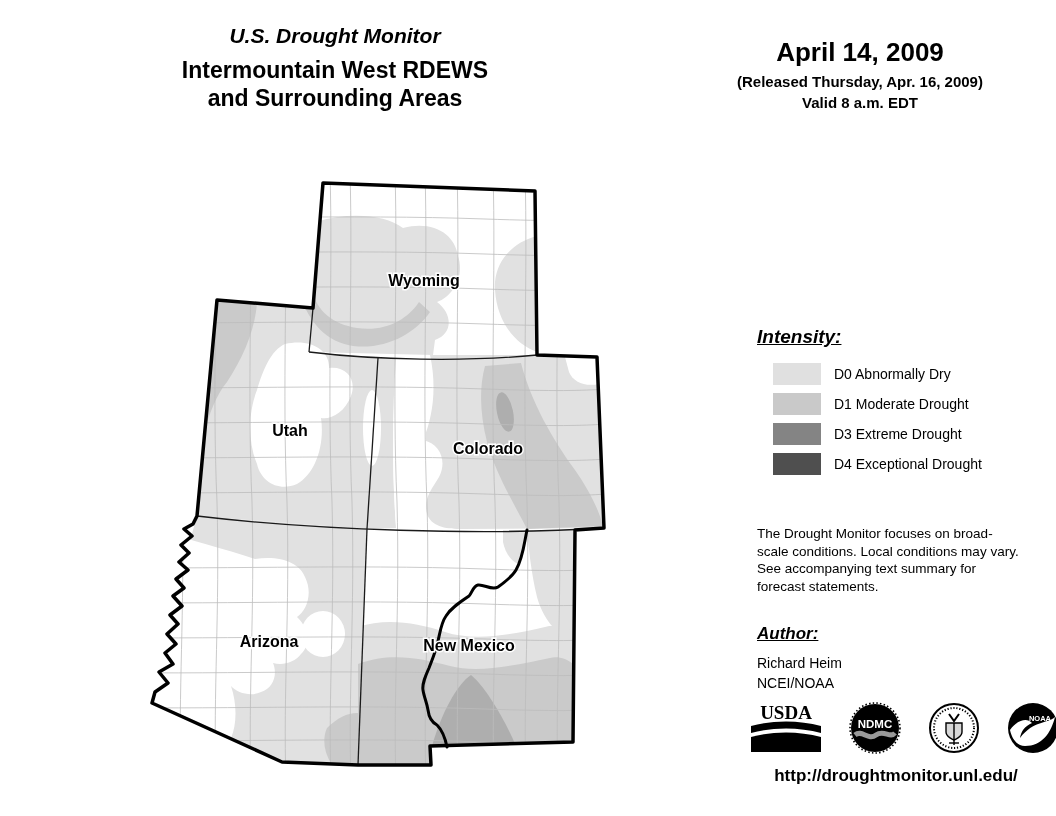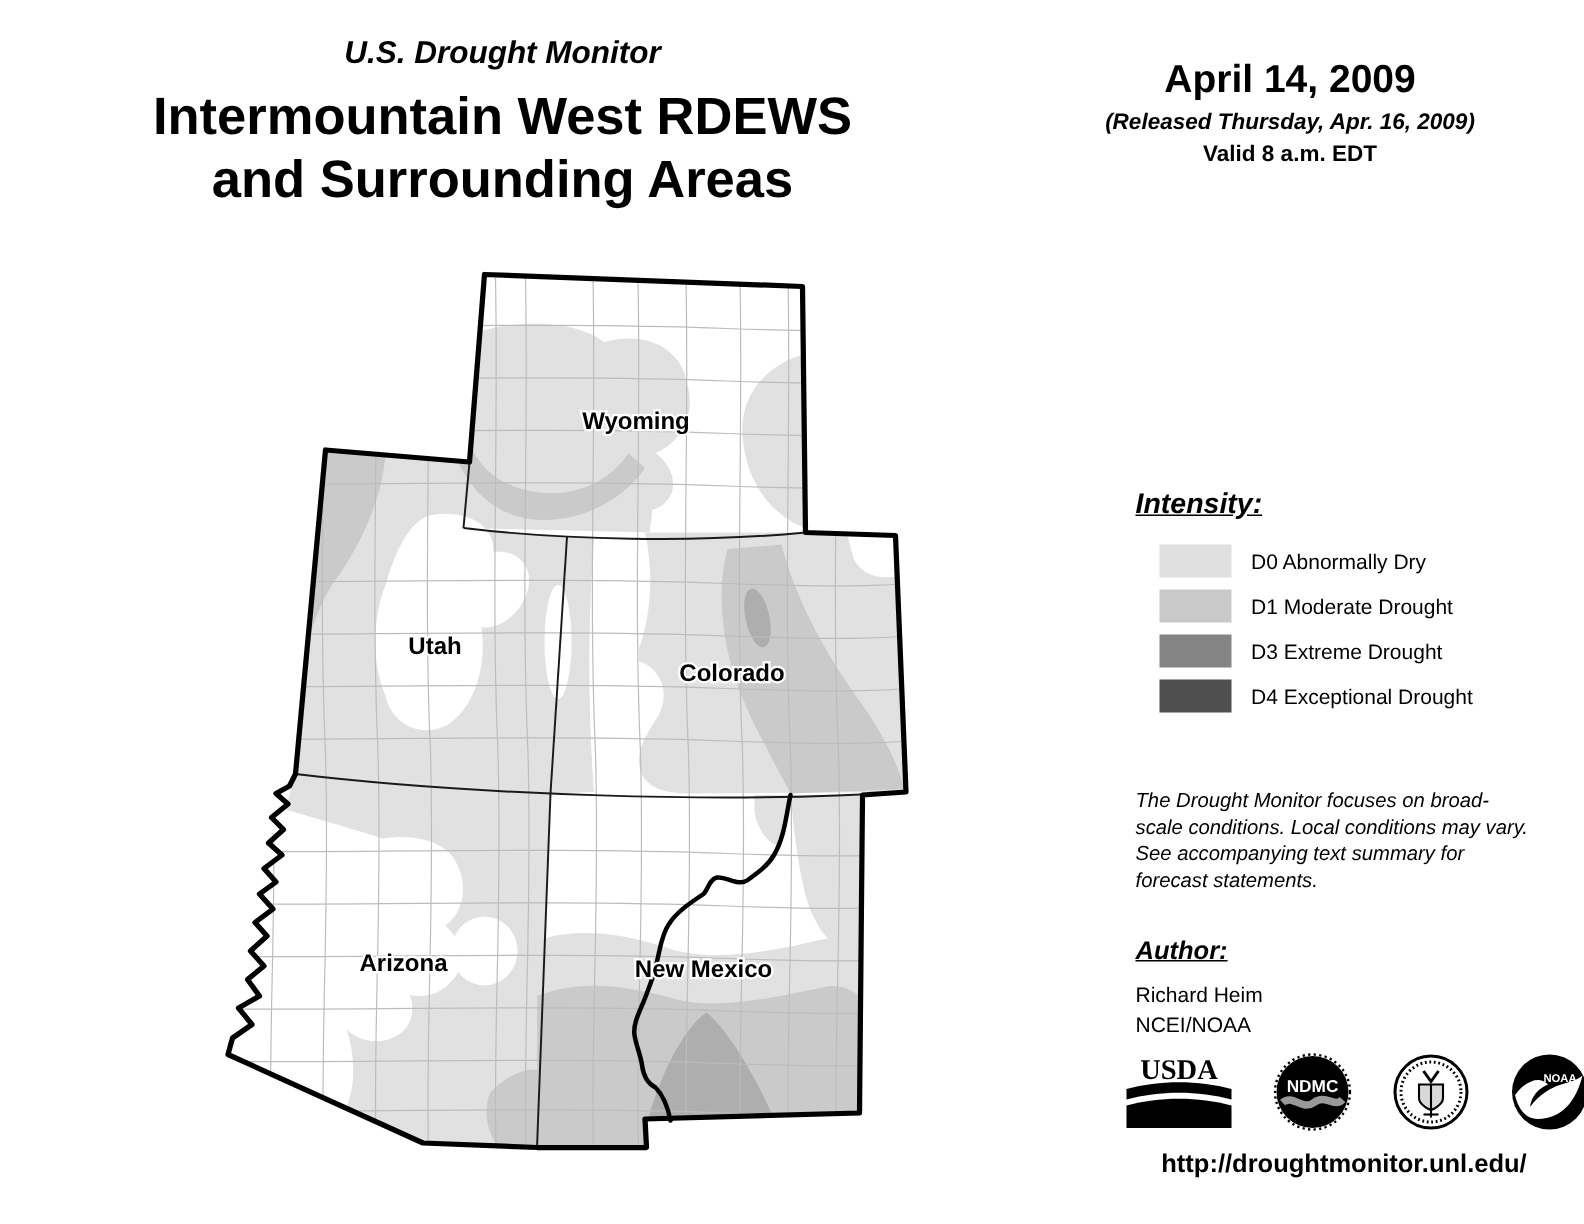--- a/index.html
+++ b/index.html
@@ -3,47 +3,47 @@
 <meta charset="utf-8">
 <style>
   * { margin:0; padding:0; box-sizing:border-box; }
   html,body { width:1056px; height:816px; background:#fff; overflow:hidden;
               font-family:"Liberation Sans", sans-serif; color:#000; }
   body { position:relative; }
 
   
   .titles { position:absolute; left:20px; top:24px; width:630px; text-align:center; }
   .kicker { font-size:21px; font-weight:bold; font-style:italic; margin-bottom:9px; }
-  .main-title { font-size:35px; font-weight:bold; line-height:1.2; }
+  .main-title { font-size:23px; font-weight:bold; line-height:1.2; }
 
   
   .date-block { position:absolute; left:700px; top:37px; width:320px; text-align:center; }
   .date-main { font-size:26px; font-weight:bold; }
-  .date-released { font-size:15px; font-weight:bold; font-style:italic; margin-top:5px; }
+  .date-released { font-size:15px; font-weight:bold; margin-top:5px; }
   .date-valid { font-size:15px; font-weight:bold; margin-top:4px; }
 
   
   .map-wrap { position:absolute; left:85px; top:172px; width:560px; height:610px; }
   .map-wrap svg { width:100%; height:100%; display:block; }
   .state-label { font-size:16px; font-weight:bold; fill:#000; stroke:#fff; stroke-width:3px;
                  paint-order:stroke; text-anchor:middle; }
 
   
   .legend { position:absolute; left:757px; top:326px; width:290px; }
   .legend-heading { font-size:19px; font-weight:bold; font-style:italic;
                     text-decoration:underline; margin-bottom:15px; }
   .legend-row { display:flex; align-items:center; margin-bottom:8px;padding-left:16px; }
   .swatch { width:48px; height:22px; margin-right:13px; flex:0 0 auto; }
   .sw0 { background:#e0e0e0; } .sw1 { background:#c9c9c9; } .sw2 { background:#b0b0b0; }
   .sw3 { background:#848484; } .sw4 { background:#4f4f4f; }
   .legend-label { font-size:14px; }
 
   
   .disclaimer { position:absolute; left:757px; top:525px; width:262px;
-                font-size:13.5px; font-style:italic; line-height:1.3; }
+                font-size:13.5px; line-height:1.3; }
   .author { position:absolute; left:757px; top:624px; }
   .author-heading { font-size:17px; font-weight:bold; font-style:italic;
                     text-decoration:underline; margin-bottom:9px; }
   .author-name, .author-org { font-size:14px; line-height:1.45; }
 
   
   .logos { position:absolute; left:750px; top:702px; display:flex; align-items:center;gap:12px; }
   .logo { margin-right:15px; }
   .url { position:absolute; left:746px; top:766px; width:300px; text-align:center;
          font-size:17px; font-weight:bold; }

